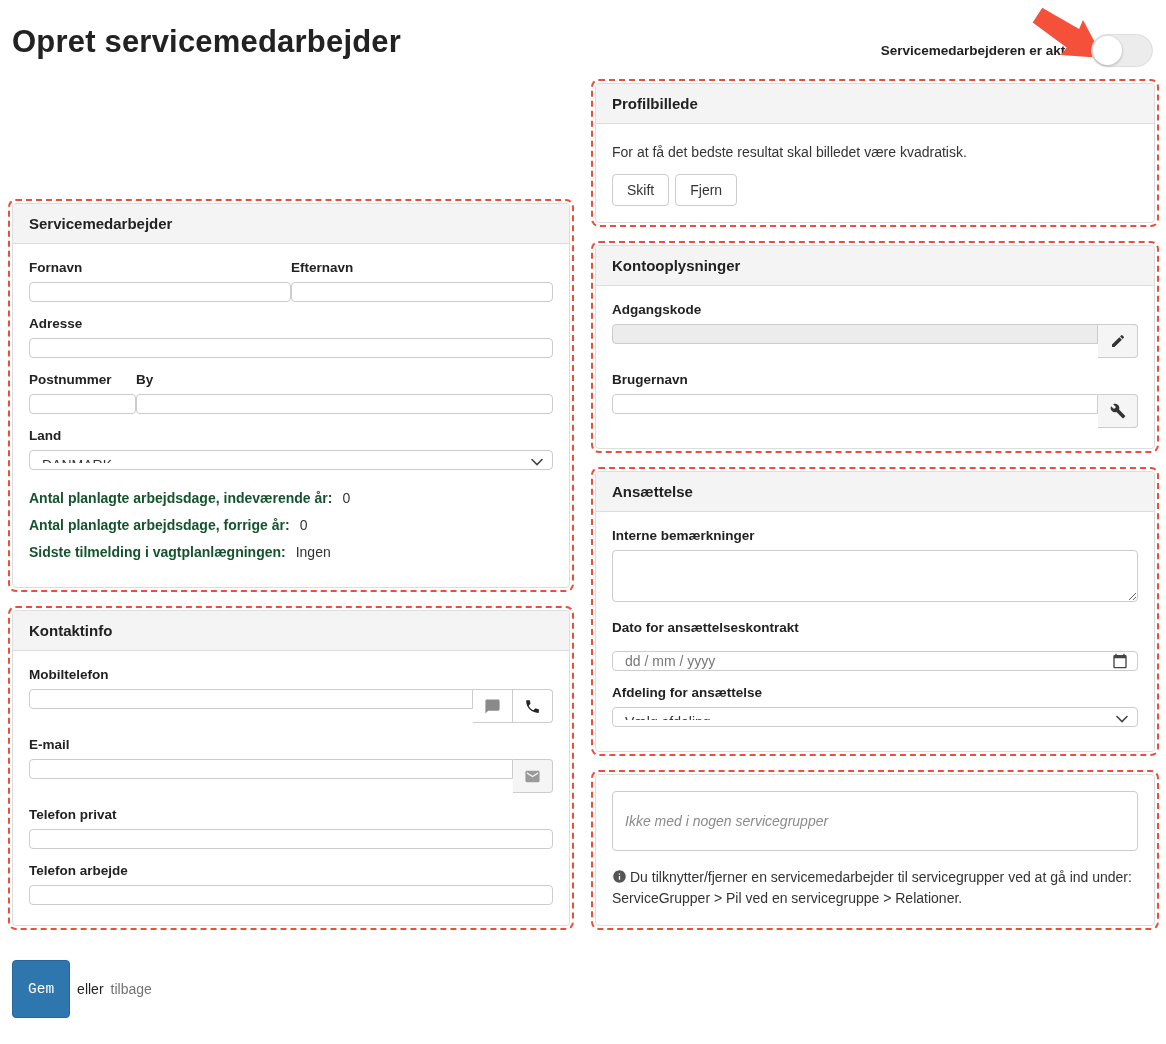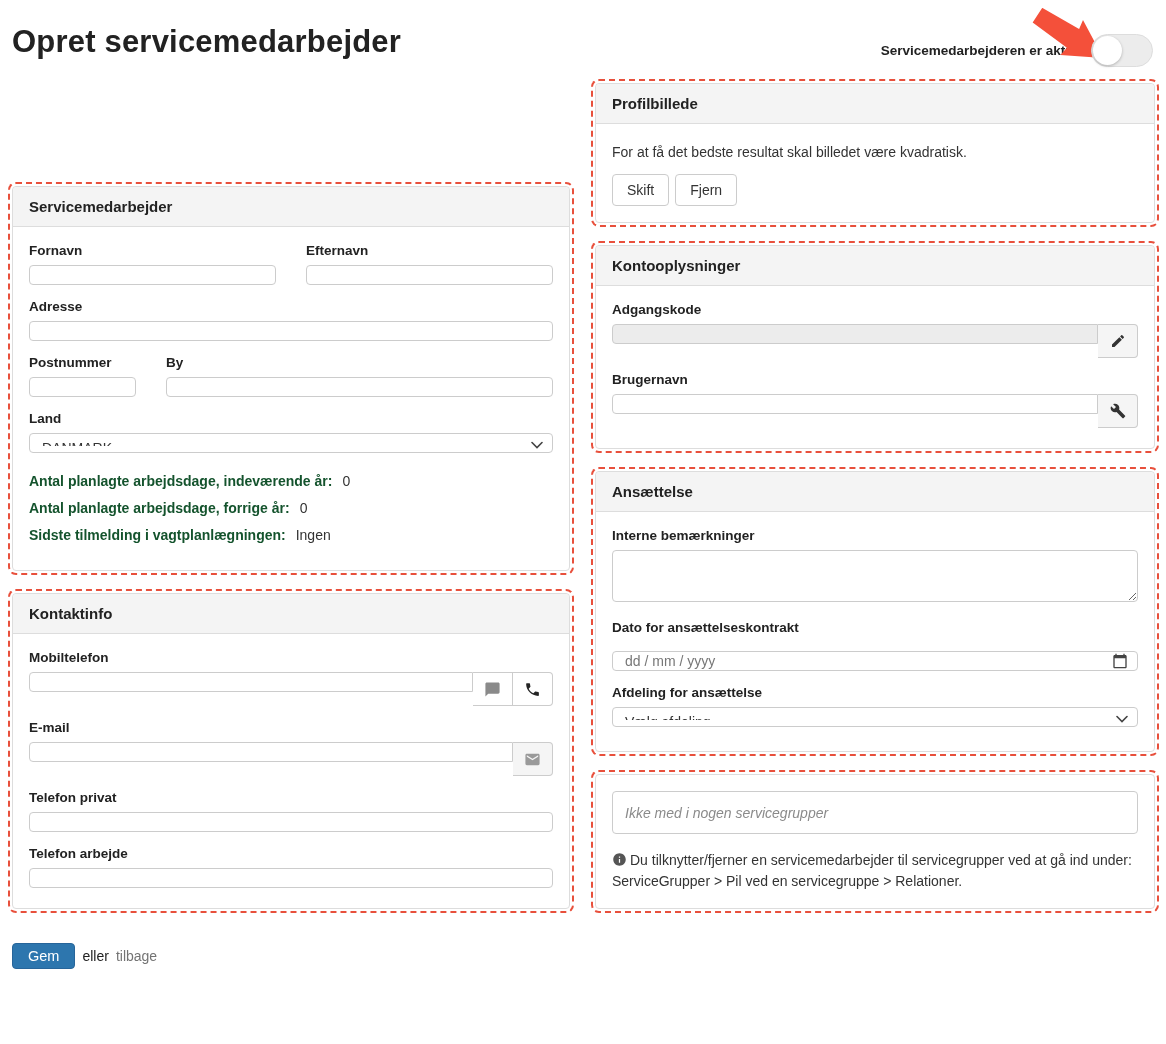--- a/index.html
+++ b/index.html
@@ -41,21 +41,21 @@
     padding: 11px 16px;
     font-size: 15px;
     font-weight: 700;
     color: #222;
   }
   .panel-body { padding: 16px; }
 
   .field { margin-bottom: 14px; }
   .field:last-child { margin-bottom: 4px; }
   .field label { display: block; font-size: 13.5px; font-weight: 700; color: #222; margin-bottom: 7px; }
-  .row { display: flex; gap: 30px; }
+  .row { display: flex; }
   .row .field { flex: 1; }
   .field.zip { flex: 0 0 107px; }
 
   input[type="text"], select, textarea {
     width: 100%;
     height: 20px;
     border: 1px solid #ccc;
     border-radius: 4px;
     background: #fff;
     font-family: "Liberation Sans", sans-serif;
@@ -107,22 +107,22 @@
   .hint-text { font-size: 14px; color: #333; margin-top: 4px; }
 
   
   .info-text { font-size: 14px; color: #333; line-height: 1.5; margin-top: 16px; display: block; }
   .info-text .iicon { display: inline-block; vertical-align: -2px; margin-right: 3px; }
 
   
   .footer { display: flex; align-items: center; gap: 7px; margin-top: 12px; }
   .btn-primary {
     background: #2d76ae; border: 1px solid #27659a; border-radius: 4px;
-    color: #fff; font-family: Liberation Sans, sans-serif;
-    font-size: 14.5px; padding: 4px 15px; cursor: pointer;
+    color: #fff; font-family: Liberation Mono, monospace;
+    font-size: 14.5px; padding: 20px 15px; cursor: pointer;
   }
   .footer .or { font-size: 14px; color: #222; }
   .footer a { font-size: 14px; color: #737373; text-decoration: none; cursor: pointer; }
 
   svg { display: block; }
 </style>
 </head>
 <body>
 
 <div class="page">
@@ -345,21 +345,21 @@
               </span>
             </div>
           </div>
 
         </div>
       </div>
 
       <div class="panel">
         <div class="panel-body">
 
-          <input type="text" class="italic-ph" style="height: 43px;" readonly="" placeholder="Ikke med i nogen servicegrupper">
+          <input type="text" class="italic-ph" style="height: 60px;" readonly="" placeholder="Ikke med i nogen servicegrupper">
 
           <span class="info-text">
             <span class="iicon">
               <svg width="15" height="15" viewBox="0 0 24 24">
                   <path fill="#555" d="M12 2C6.48 2 2 6.48 2 12s4.48 10 10 10 10-4.48 10-10S17.52 2 12 2zm1 15h-2v-6h2v6zm0-8h-2V7h2v2z"></path>
                 </svg>
             </span><span>Du tilknytter/fjerner en servicemedarbejder til servicegrupper ved at gå ind under: ServiceGrupper &gt; Pil ved en servicegruppe &gt; Relationer.</span>
           </span>
 
         </div>

